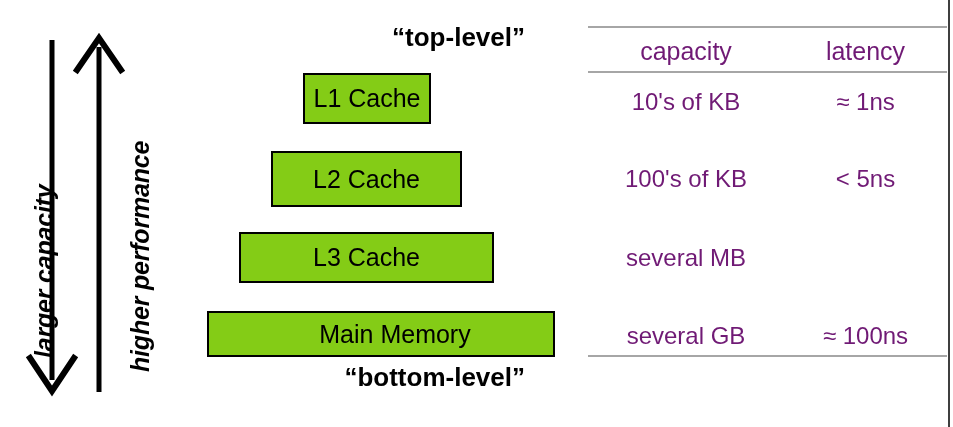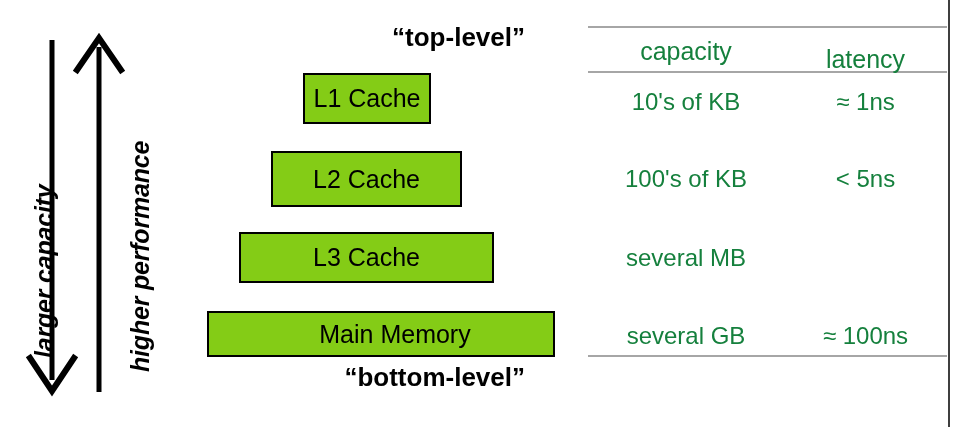--- a/index.html
+++ b/index.html
@@ -100,21 +100,21 @@
   }
   .rule.top    { top: 26px; }
   .rule.header { top: 71px; }
   .rule.bottom { top: 355px; }
 
   .cell {
     position: absolute;
     font-size: 24px;
     text-align: center;
     white-space: nowrap;
-    color: #15803d;
+    color: #701a75;
   }
   .cell.col-capacity { left: 0px;   width: 196px; }
   .cell.col-latency  { left: 196px; width: 163px; }
 
   .cell.head { font-size: 25px; }
 </style>
 </head>
 <body>
 
 <div id="page">
@@ -156,21 +156,21 @@
     <div class="level-label bottom">“bottom-level”</div>
   </div>
 
   <div class="spec-table">
 
     <div class="rule top"></div>
     <div class="rule header"></div>
     <div class="rule bottom"></div>
 
     <div class="cell head col-capacity" style="top:37px;">capacity</div>
-    <div class="cell head col-latency" style="top:37px;margin-top:8px;">latency</div>
+    <div class="cell head col-latency" style="top:37px;">latency</div>
 
     <div class="cell col-capacity" style="top:88px;">10's of KB</div>
     <div class="cell col-latency" style="top:88px;">≈ 1ns</div>
 
     <div class="cell col-capacity" style="top:165px;">100's of KB</div>
     <div class="cell col-latency" style="top:165px;">&lt; 5ns</div>
 
     <div class="cell col-capacity" style="top:244px;">several MB</div>
 
     <div class="cell col-capacity" style="top:322px;">several GB</div>

